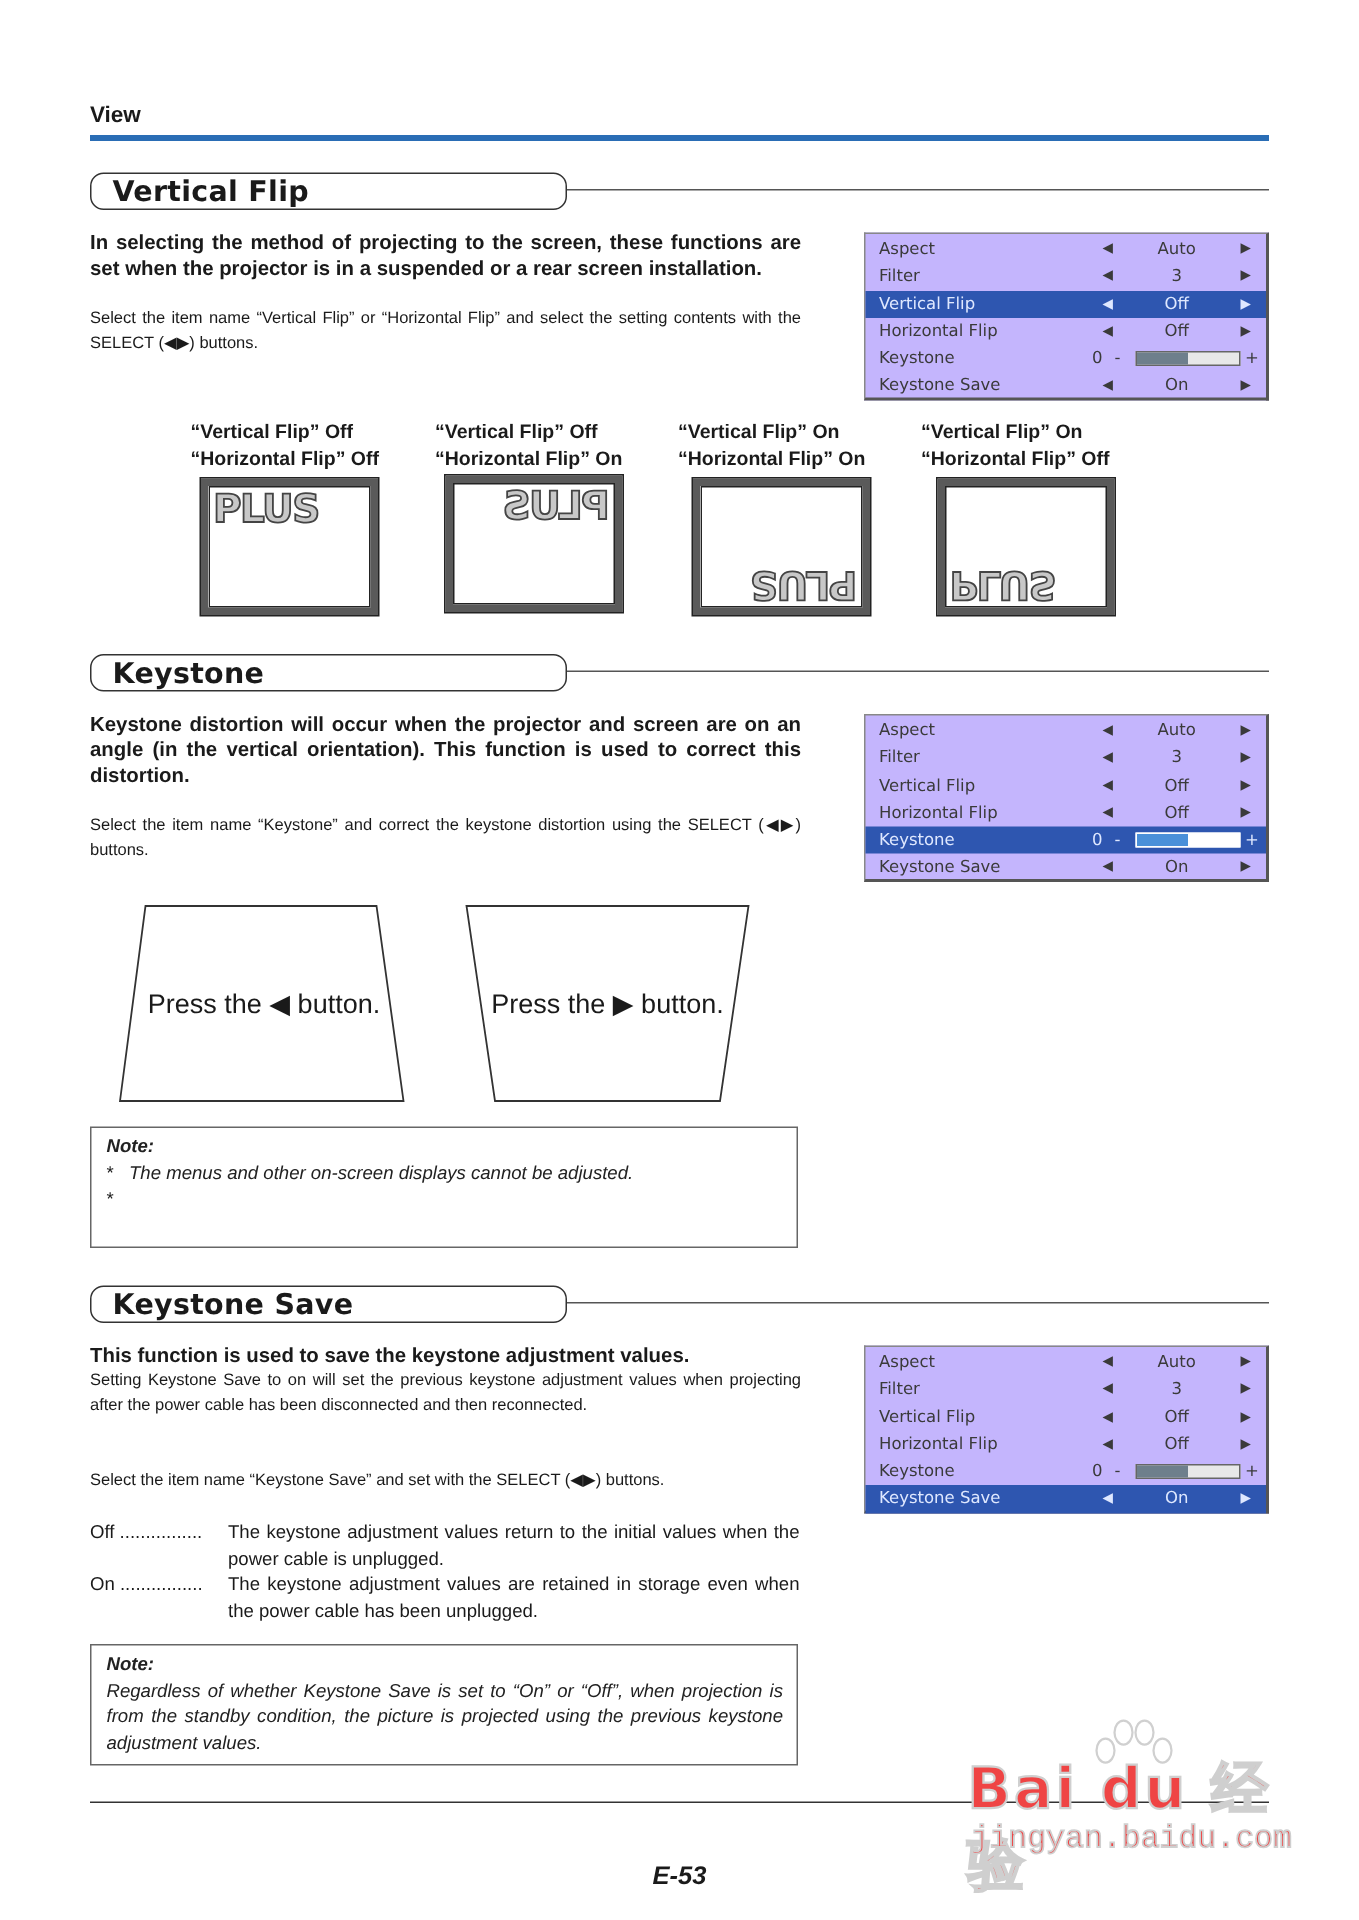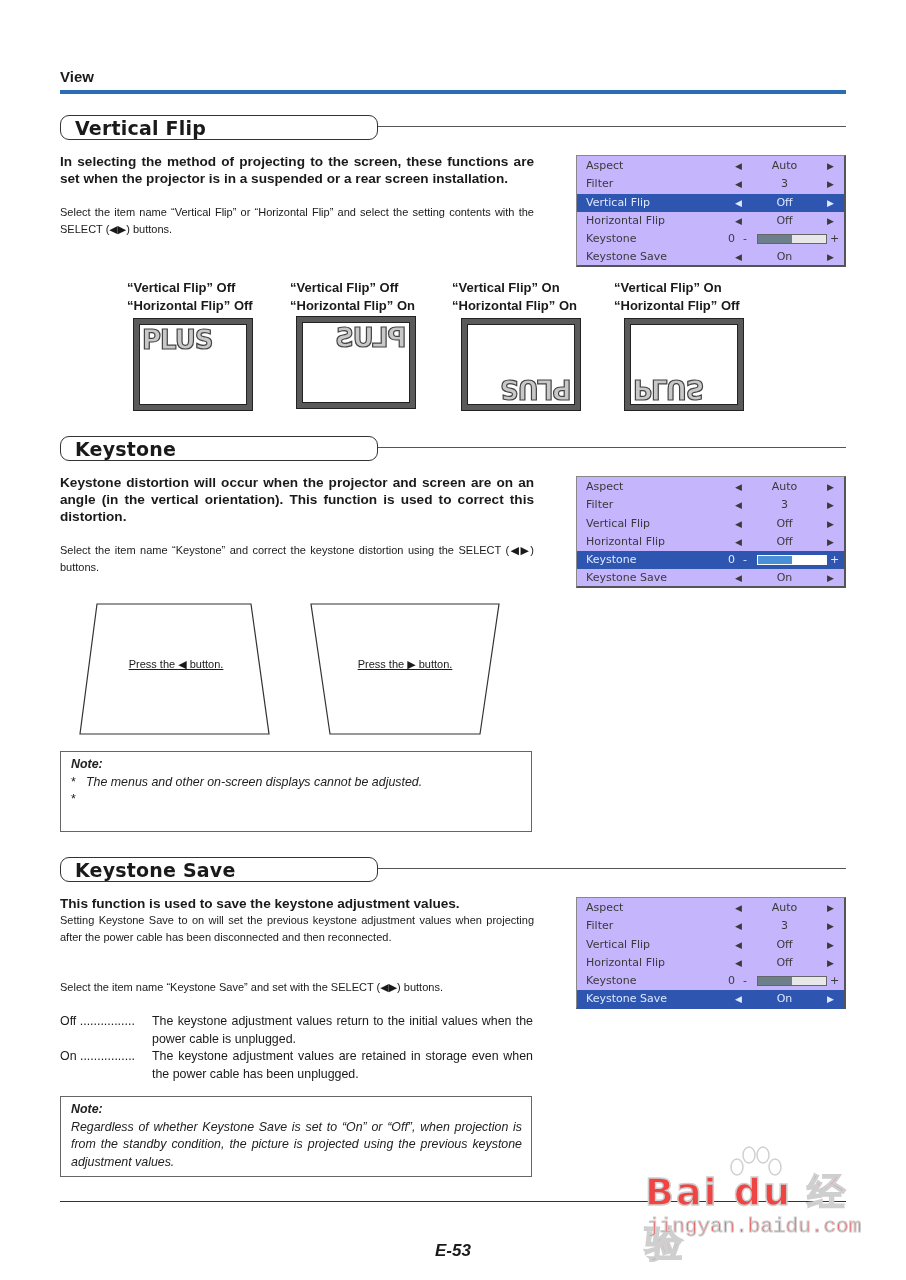--- a/index.html
+++ b/index.html
@@ -52,21 +52,21 @@
     width: 118px; height: 91px; border: 5px solid #5a5a5a; background: #fff;
     box-shadow: inset 0 0 0 1px #222;
     outline: 1px solid #222;
   }
   .plus-text {
     position: absolute; font-family: "DejaVu Sans", sans-serif; font-weight: 900; font-size: 26px;
     color: #c8c8c8; -webkit-text-stroke: 1.2px #444; letter-spacing: -1px; line-height: 26px;
   }
 
   
-  .trap-label { font-size: 11px; text-decoration: underline; }
+  .trap-label { font-size: 18px; }
 
   
   .note-box { left: 60px; width: 472px; border: 1px solid #666; padding: 4px 9px 6px 10px;
     font-family: "Liberation Sans Narrow", "Liberation Sans", sans-serif; font-style: italic; font-size: 12.4px; line-height: 17.5px; color: #222; }
   .note-title { font-weight: bold; }
   .note-item { position: relative; padding-left: 15px; text-align: justify; }
   .note-item .star { position: absolute; left: 0; top: 0; font-style: normal; }
 
   .def-row { position: relative; font-size: 12.4px; line-height: 17.5px; }
   .def-term { position: absolute; left: 0; top: 0; width: 74px; white-space: nowrap; overflow: hidden; }

